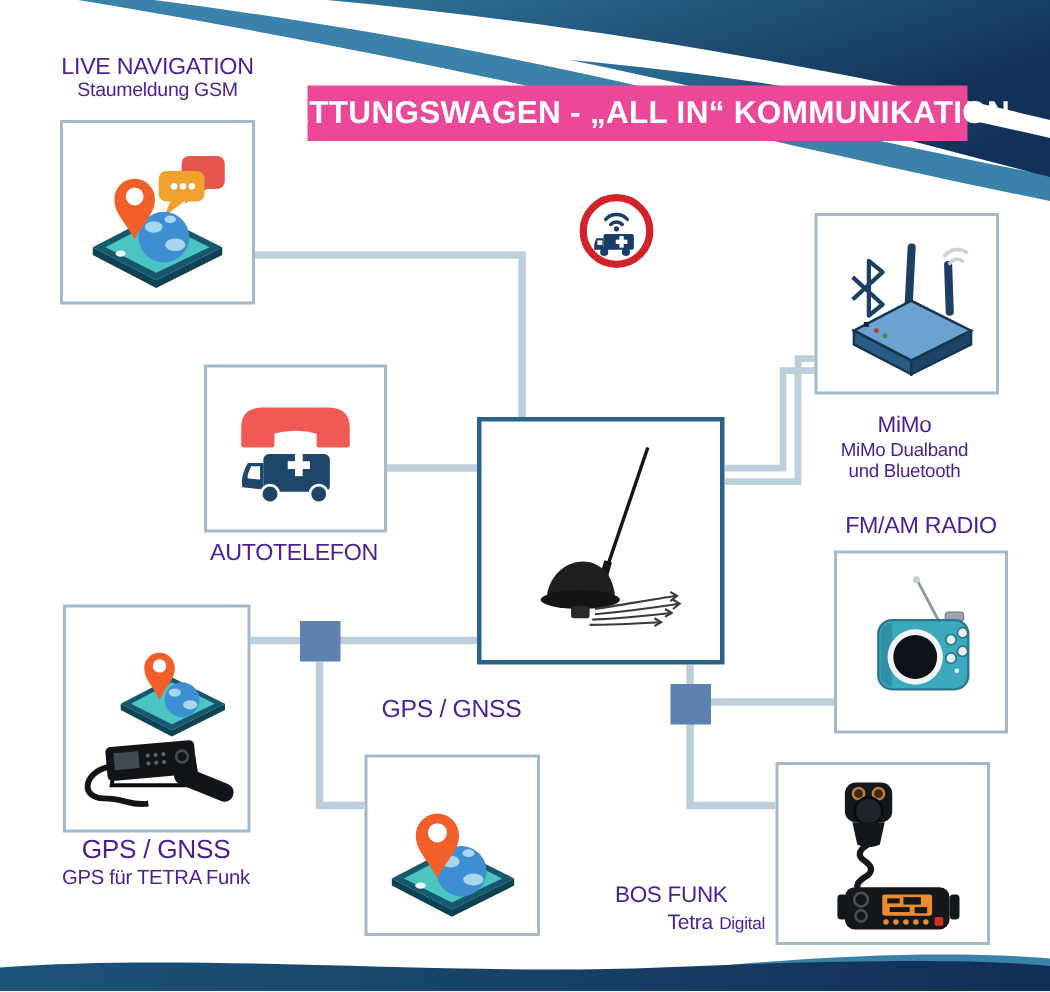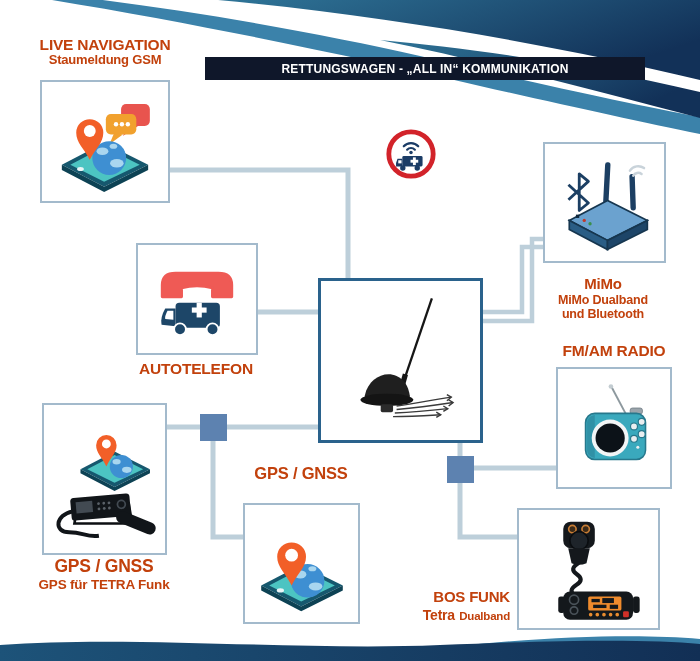--- a/index.html
+++ b/index.html
@@ -1,28 +1,28 @@
 <!DOCTYPE html>
 <html><head>
 <meta charset="utf-8">
 <style>
   html,body{margin:0;padding:0;background:#fff;}
   .stage{position:relative;width:700px;height:661px;background:#ffffff;overflow:hidden;
          font-family:"Liberation Sans","DejaVu Sans",sans-serif;}
   svg{display:block;}
   .deco{position:absolute;left:0;top:0;z-index:0;}
   .footer-wave{position:absolute;left:0;top:627px;z-index:0;}
-  .banner{position:absolute;left:205px;top:57px;width:440px;height:23px;background:#0f172a;
+  .banner{position:absolute;left:205px;top:57px;width:440px;height:37px;background:#ec4899;
           z-index:3;display:flex;align-items:center;justify-content:center;
-          color:#ffffff;font-weight:bold;font-size:12px;letter-spacing:.2px;white-space:nowrap;}
+          color:#ffffff;font-weight:bold;font-size:21px;letter-spacing:.2px;white-space:nowrap;}
   .wires{position:absolute;left:0;top:0;z-index:1;}
   .node{position:absolute;background:#fff;border:2px solid #a3bacc;z-index:2;
         display:flex;align-items:center;justify-content:center;}
   .node.central{border:3px solid #2a628c;}
-  .label{position:absolute;z-index:2;color:#c2410c;font-weight:bold;text-align:center;
+  .label{position:absolute;z-index:2;color:#4c1d95;font-weight:normal;text-align:center;
          line-height:1.12;letter-spacing:-0.2px;}
   .label .t1{display:block;}
   .label .t2{display:block;}
   .badge{position:absolute;left:384px;top:127px;z-index:2;}
 </style>
 </head>
 <body>
 
 <div class="stage">
 
@@ -278,20 +278,20 @@
         <circle cx="77" cy="120" r="2.2"></circle>
           <circle cx="85" cy="120" r="2.2"></circle>
           <circle cx="93" cy="120" r="2.2"></circle>
         <circle cx="101" cy="120" r="2.2"></circle>
           <circle cx="109" cy="120" r="2.2"></circle>
       </g>
       <rect x="116" y="116" width="7" height="7" rx="1.5" fill="#d03028"></rect>
     </svg>
   </div>
   <div class="label" style="left:385px;top:589px;width:125px;text-align:right;">
-    <span class="t1" style="font-size:15px;">BOS FUNK</span>
+    <span class="t1" style="font-size:15px;text-align:center;">BOS FUNK</span>
     <span class="t2">
       <span style="font-size:14px;">Tetra</span>
-      <span style="font-size:11.5px;">Dualband</span>
+      <span style="font-size:11.5px;">Digital</span>
     </span>
   </div>
 
 </div>
 
 </body></html>

